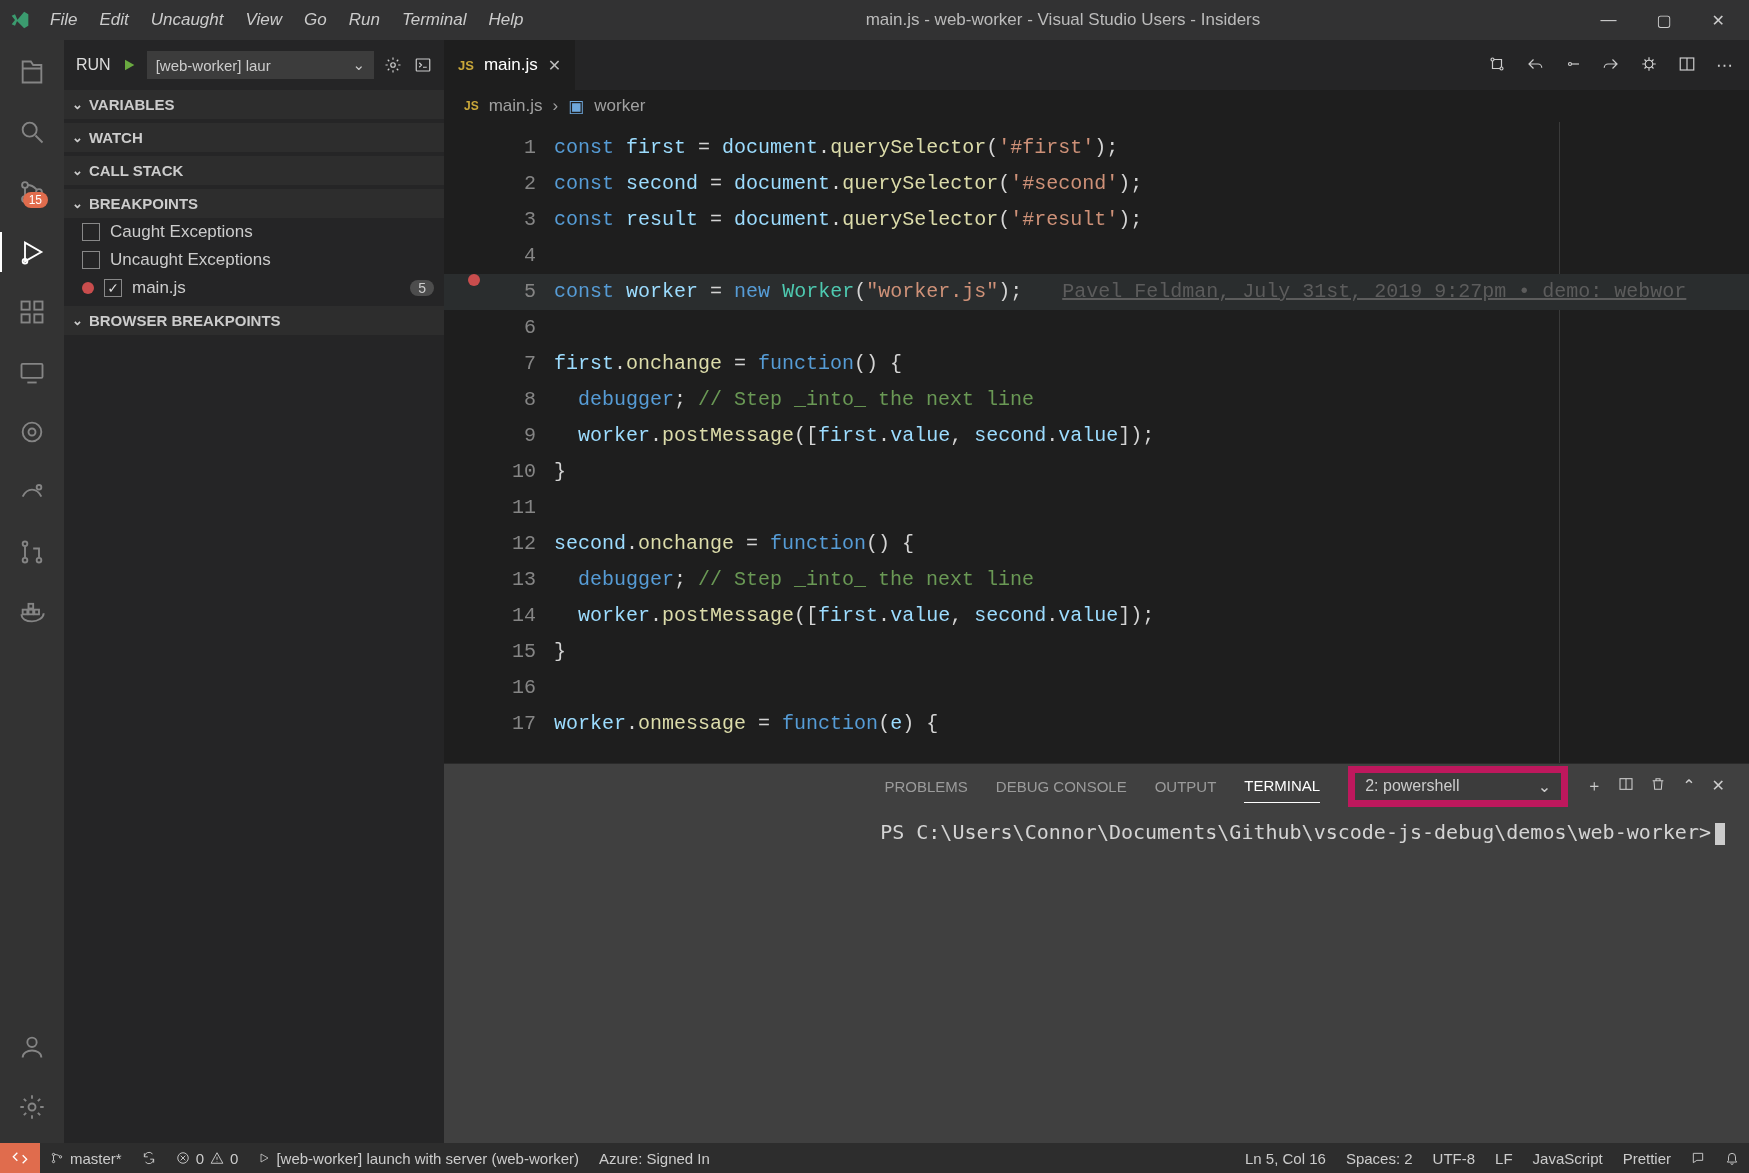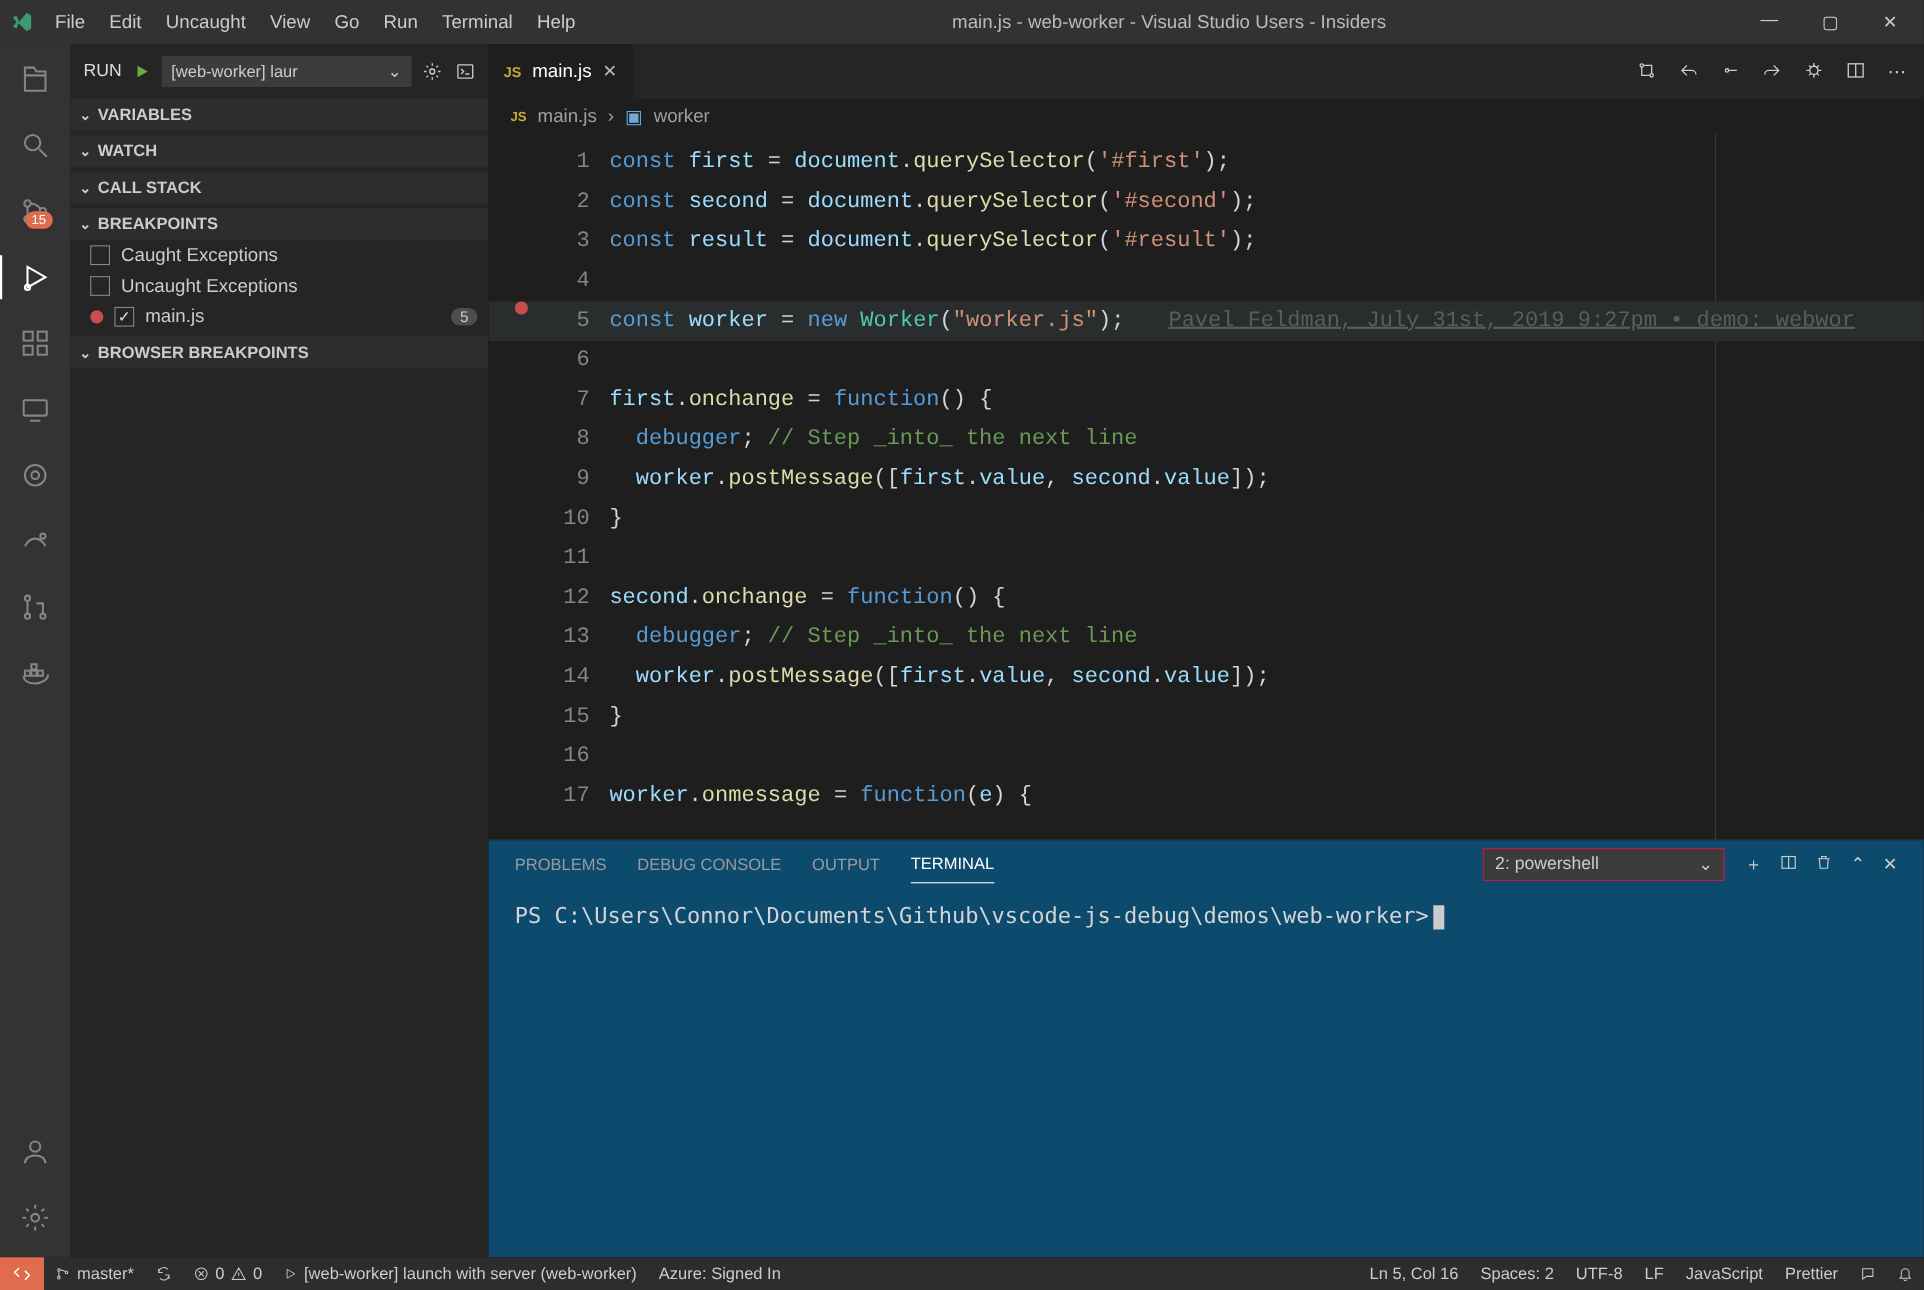--- a/index.html
+++ b/index.html
@@ -1,19 +1,19 @@
 <!DOCTYPE html>
 <html><head>
 <meta charset="utf-8">
 <style>
 * { margin: 0; padding: 0; box-sizing: border-box; }
 body { font-family: "Segoe UI", sans-serif; background: #1e1e1e; color: #cccccc; overflow: hidden; width: 1749px; height: 1173px; font-size: 17px; }
 .titlebar { height: 40px; background: #323233; display: flex; align-items: center; padding: 0 8px; }
 .app-icon { width: 24px; height: 24px; margin-right: 8px; display: flex; align-items: center; justify-content: center; }
-.menubar { display: flex; gap: 2px; }
+.menubar { display: flex; gap: 2px; font-style: italic; }
 .menubar-item { padding: 6px 10px; color: #cccccc; cursor: pointer; }
 .title-center { flex: 1; text-align: center; color: #bbbbbb; font-size: 17px; }
 .window-controls { display: flex; gap: 24px; margin-left: auto; margin-right: 8px; color: #cccccc; }
 .window-controls span { cursor: pointer; padding: 4px 8px; font-size: 16px; }
 .main-row { display: flex; height: calc(100% - 40px - 30px); }
 .activitybar { width: 64px; background: #333333; display: flex; flex-direction: column; align-items: center; padding-top: 12px; gap: 20px; }
 .activity-icon { width: 40px; height: 40px; display: flex; align-items: center; justify-content: center; color: #858585; cursor: pointer; position: relative; }
 .activity-icon.active { color: #ffffff; }
 .activity-icon.active::before { content: ""; position: absolute; left: -12px; top: 0; bottom: 0; width: 2px; background: #fff; }
 .badge { position: absolute; bottom: 4px; right: 4px; background: #e06c4d; color: #fff; border-radius: 10px; font-size: 12px; padding: 1px 6px; }
@@ -52,26 +52,26 @@
 .code .kw { color: #569cd6; }
 .code .var { color: #9cdcfe; }
 .code .fn { color: #dcdcaa; }
 .code .cls { color: #4ec9b0; }
 .code .str { color: #ce9178; }
 .code .cmt { color: #6a9955; }
 .code .op { color: #d4d4d4; }
 .code .new { color: #569cd6; }
 .line.highlight { background: #2a2d2e; }
 .line.highlight .annot { color: #5c5c5c; margin-left: 40px; text-decoration: underline; }
-.panel-area { height: 380px; border-top: 1px solid #2a2a2a; display: flex; flex-direction: column; background: #0c4a6e; }
+.panel-area { height: 380px; border-top: 1px solid #2a2a2a; display: flex; flex-direction: column; background: #404040; align-items: flex-end; }
 .panel-tabs { height: 44px; display: flex; align-items: center; padding: 0 24px; gap: 28px; }
 .ptab { color: #9b9b9b; font-size: 15px; padding: 8px 0; cursor: pointer; }
 .ptab.active { color: #fff; border-bottom: 1px solid #fff; }
 .panel-right { margin-left: auto; display: flex; align-items: center; gap: 18px; }
-.term-select { background: #3c3c3c; border: 1px solid #be185d; color: #ccc; padding: 4px 10px; display: flex; align-items: center; gap: 60px; font-size: 16px; min-width: 220px; justify-content: space-between; }
+.term-select { background: #3c3c3c; border: 7px solid #be185d; color: #ccc; padding: 4px 10px; display: flex; align-items: center; gap: 60px; font-size: 16px; min-width: 220px; justify-content: space-between; }
 .term-actions { display: flex; gap: 16px; color: #ccc; font-size: 16px; }
 .terminal-body { flex: 1; font-family: Consolas, monospace; font-size: 20px; padding: 12px 24px; color: #d4d4d4; }
 .cursor { display: inline-block; width: 10px; height: 22px; background: #cccccc; vertical-align: middle; margin-left: 4px; }
 .statusbar { height: 30px; background: #2d2d2d; display: flex; align-items: center; font-size: 15px; color: #cccccc; gap: 12px; }
 .status-left { display: flex; align-items: center; height: 100%; }
 .status-item { padding: 0 10px; display: flex; align-items: center; gap: 6px; height: 100%; }
 .remote-ind { background: #e06c4d; color: #fff; width: 40px; height: 100%; display: flex; align-items: center; justify-content: center; }
 .status-right { margin-left: auto; display: flex; align-items: center; }
 svg { display: block; }
 .fill-spacer { flex: 1 1 120px; }

